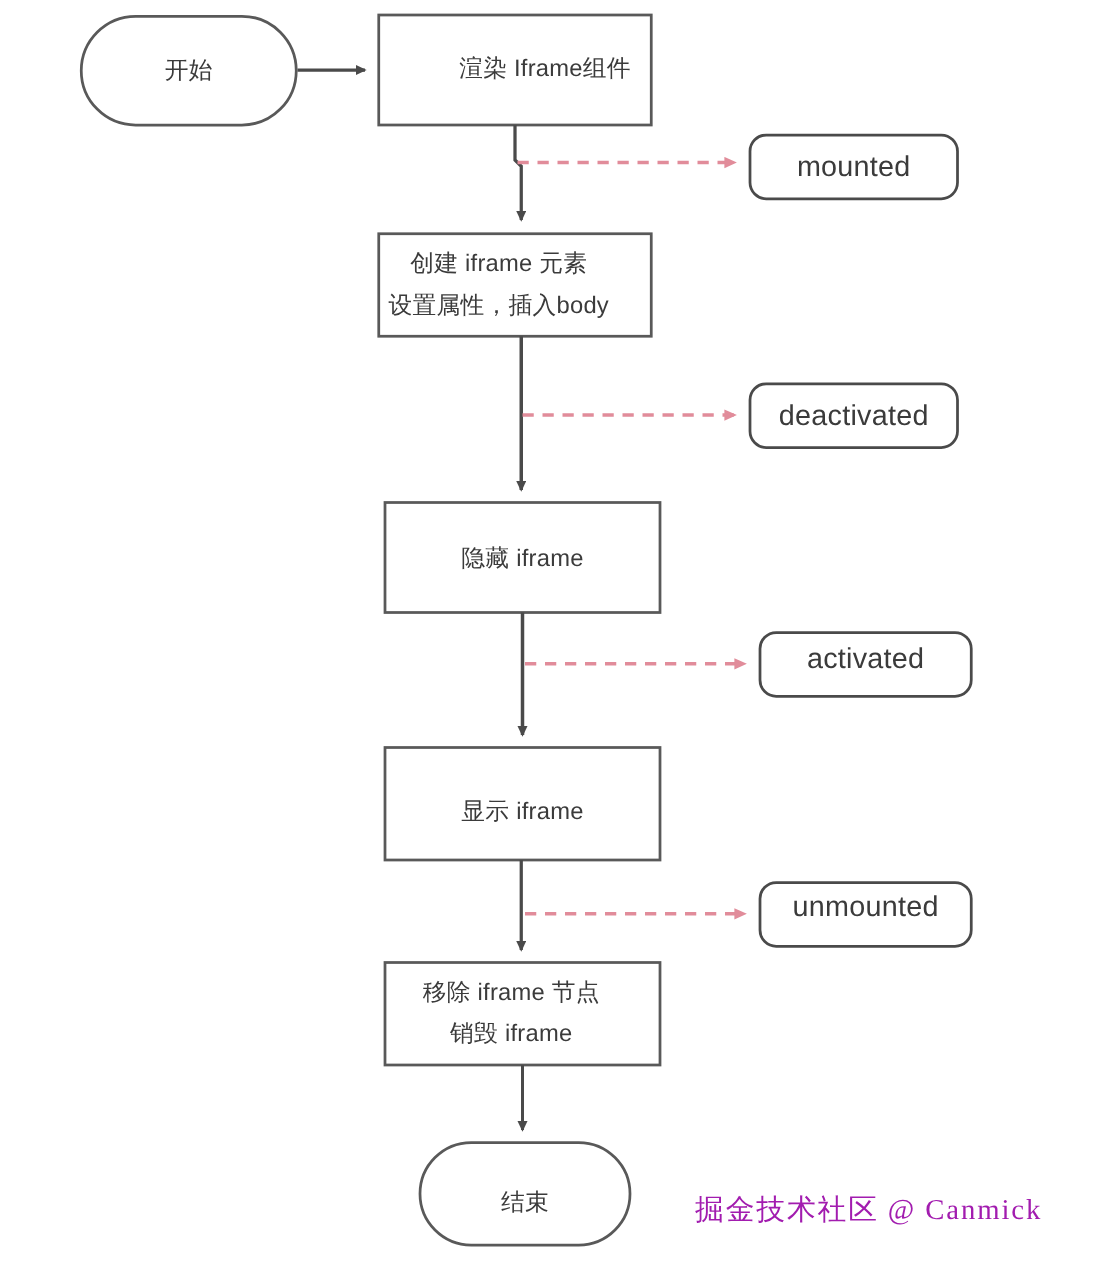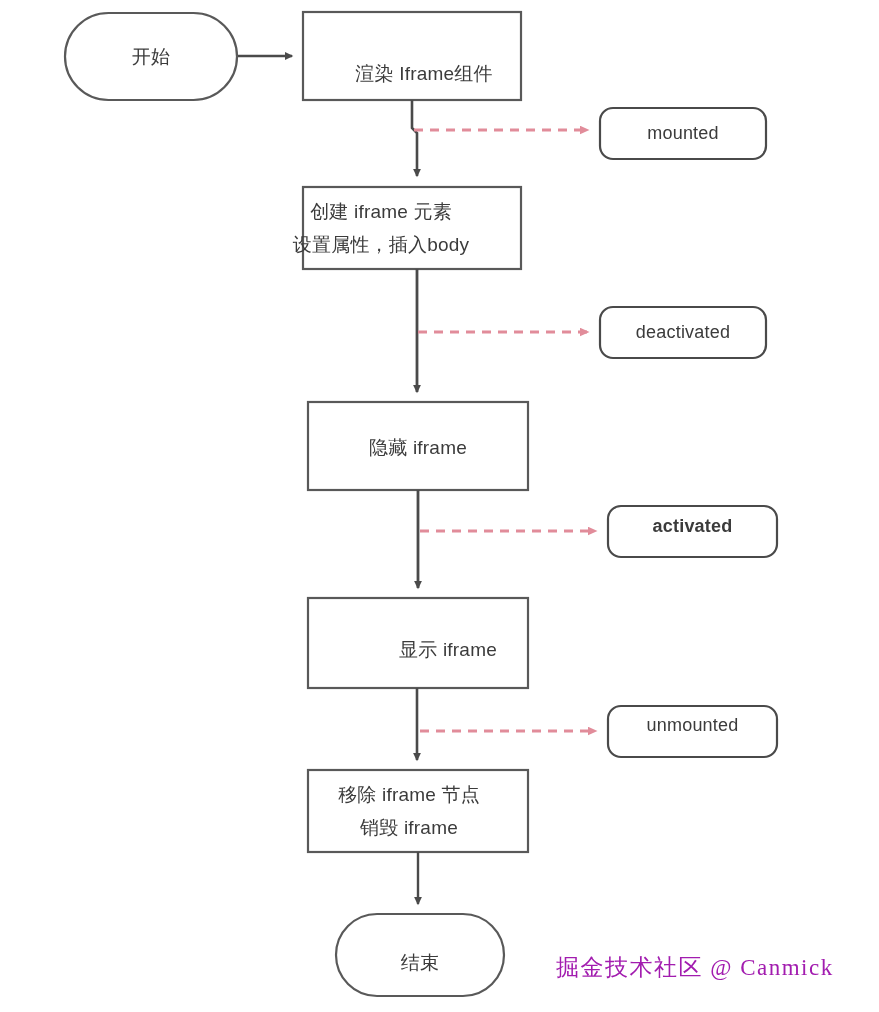--- a/index.html
+++ b/index.html
@@ -41,21 +41,21 @@
   .node-label.two-line {
     line-height: 1.75;
   }
   .state-label {
     position: absolute;
     display: flex;
     align-items: center;
     justify-content: center;
     text-align: center;
     color: #3b3b3b;
-    font-size: 18px;
+    font-size: 23px;
     letter-spacing: 0.2px;
     pointer-events: none;
   }
   .watermark {
     position: absolute;
     color: #a21caf;
     font-size: 23px;
     letter-spacing: 1.5px;
     white-space: nowrap;
     font-family: "Liberation Serif", "DejaVu Serif", serif;
@@ -133,41 +133,41 @@
 
     <path d="M418,332 L588,332" fill="none" stroke="#e18c9a" stroke-width="2.8" stroke-dasharray="9 7" marker-end="url(#arrow-pink)"></path>
 
     <path d="M420,531 L596,531" fill="none" stroke="#e18c9a" stroke-width="2.8" stroke-dasharray="9 7" marker-end="url(#arrow-pink)"></path>
 
     <path d="M420,731 L596,731" fill="none" stroke="#e18c9a" stroke-width="2.8" stroke-dasharray="9 7" marker-end="url(#arrow-pink)"></path>
   </svg>
 
   <div class="node-label" style="left:65px; top:13px; width:172px; height:87px;text-align:center;">开始</div>
 
-  <div class="node-label" style="left:306px; top:12px; width:236px; height:88px;margin-top:18px;">渲染 Iframe组件</div>
+  <div class="node-label" style="left:318px; top:12px; width:236px; height:88px;">渲染 Iframe组件</div>
 
-  <div class="node-label two-line" style="left:285px; top:187px; width:192px; height:82px;">
+  <div class="node-label two-line" style="left:303px; top:187px; width:192px; height:82px;">
     <span>创建 iframe 元素</span>
     <span>设置属性，插入body</span>
   </div>
 
   <div class="node-label" style="left:308px; top:402px; width:220px; height:92px;">隐藏 iframe</div>
 
-  <div class="node-label" style="left:308px; top:598px; width:220px; height:104px;margin-left:30px;">显示 iframe</div>
+  <div class="node-label" style="left:308px; top:598px; width:220px; height:104px;">显示 iframe</div>
 
   <div class="node-label two-line" style="left:308px; top:770px; width:202px; height:82px;">
     <span>移除 iframe 节点</span>
     <span>销毁 iframe</span>
   </div>
 
   <div class="node-label" style="left:336px; top:914px; width:168px; height:98px;">结束</div>
 
   <div class="state-label" style="left:600px; top:108px; width:166px; height:51px;">mounted</div>
 
   <div class="state-label" style="left:600px; top:307px; width:166px; height:51px;">deactivated</div>
 
-  <div class="state-label" style="left:608px; top:506px; width:169px; height:40px;font-weight:bold;">activated</div>
+  <div class="state-label" style="left:608px; top:506px; width:169px; height:40px;">activated</div>
 
   <div class="state-label" style="left:608px; top:706px; width:169px; height:39px;">unmounted</div>
 
   <div class="watermark" style="left:556px; top:952px;">掘金技术社区 @ Canmick</div>
 
 </div>
 
 </body></html>

